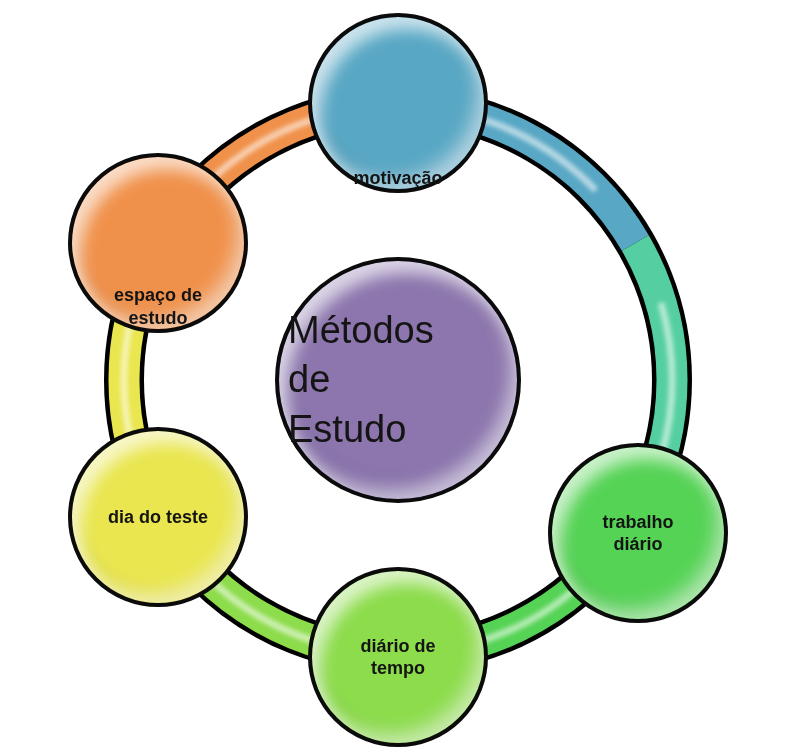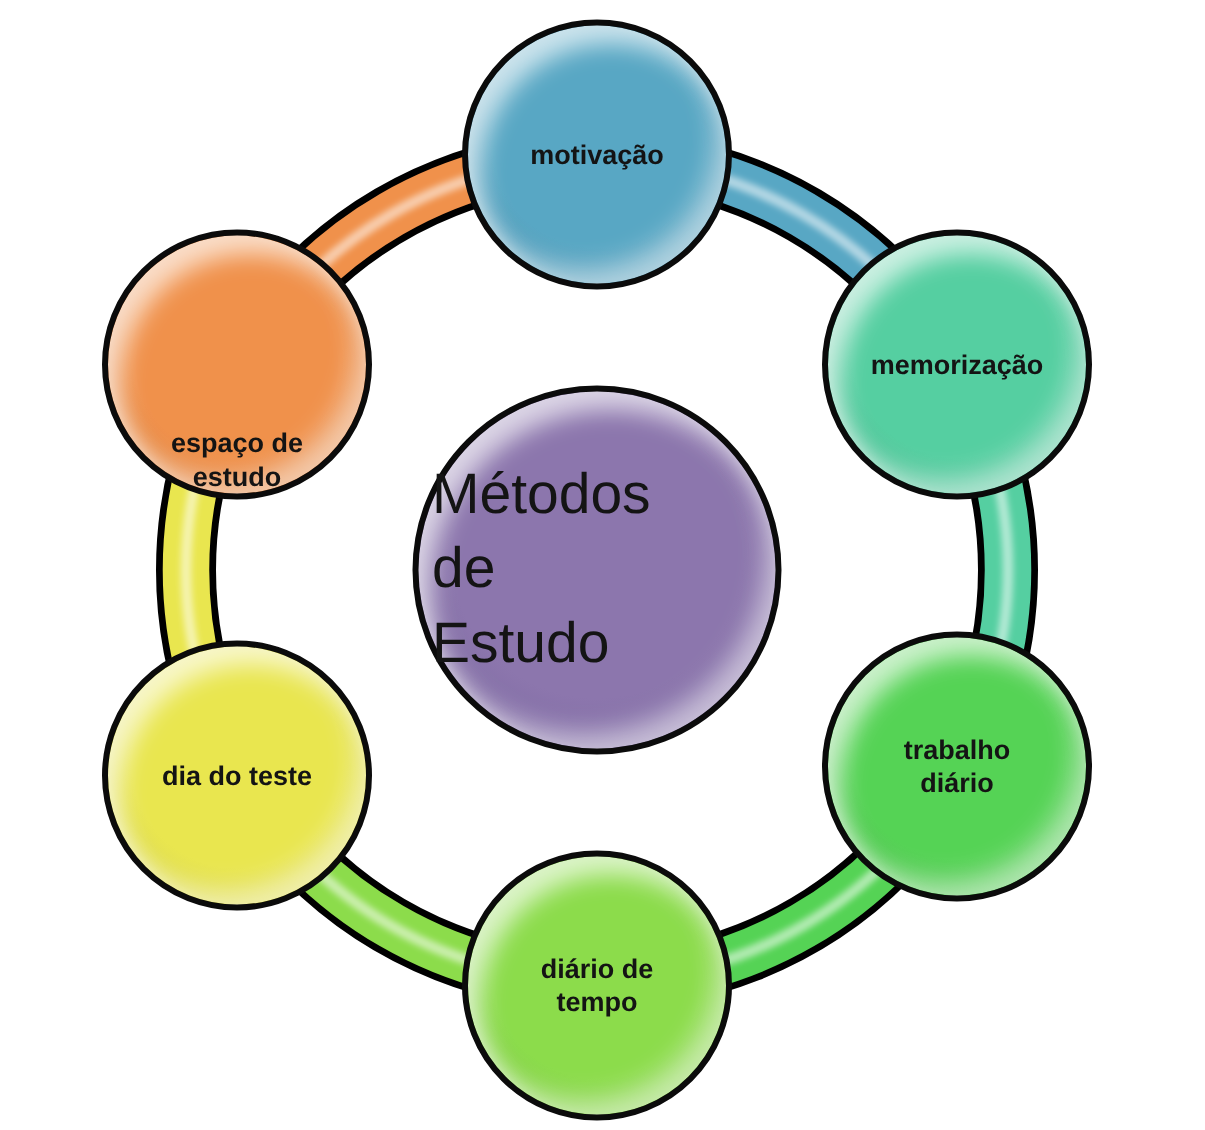--- a/index.html
+++ b/index.html
@@ -75,29 +75,26 @@
     <g stroke="#ffffff" stroke-opacity="0.55" stroke-width="7" fill="none" filter="url(#soft)" stroke-linecap="round" stroke-dasharray="150 500" stroke-dashoffset="-68">
       <path d="M 398 106 A 274 274 0 0 1 635.3 243"></path>
       <path d="M 635.3 243 A 274 274 0 0 1 635.3 517"></path>
       <path d="M 635.3 517 A 274 274 0 0 1 398 654"></path>
       <path d="M 398 654 A 274 274 0 0 1 160.7 517"></path>
       <path d="M 160.7 517 A 274 274 0 0 1 160.7 243"></path>
       <path d="M 160.7 243 A 274 274 0 0 1 398 106"></path>
     </g>
   </svg>
 
-  <div class="node outer" style="left: 308px; top: 13px; --base: #58a7c4; --dark: #3f87a8; --light: #aedbea;">
+  <div class="node outer" style="left: 308px; top: 13px; align-items: flex-end; --base: #58a7c4; --dark: #3f87a8; --light: #aedbea;">
     <span class="label">motivação</span>
   </div>
 
-  <div class="node outer" style="left: 548px; top: 153px; --base: #55cfa1; --dark: #36ad81; --light: #b4efdb;">
-    <span class="label">memorização</span>
-  </div>
 
-  <div class="node outer" style="left: 548px; top: 421px; --base: #55d355; --dark: #37b237; --light: #b6f2b2;">
+  <div class="node outer" style="left: 548px; top: 443px; --base: #55d355; --dark: #37b237; --light: #b6f2b2;">
     <span class="label">trabalho
 diário</span>
   </div>
 
   <div class="node outer" style="left: 308px; top: 567px; --base: #8cdc4b; --dark: #6ec02c; --light: #d6f5ae;">
     <span class="label">diário de
 tempo</span>
   </div>
 
   <div class="node outer" style="left: 68px; top: 427px; --base: #e9e64f; --dark: #ccc92d; --light: #f8f6b4;">

